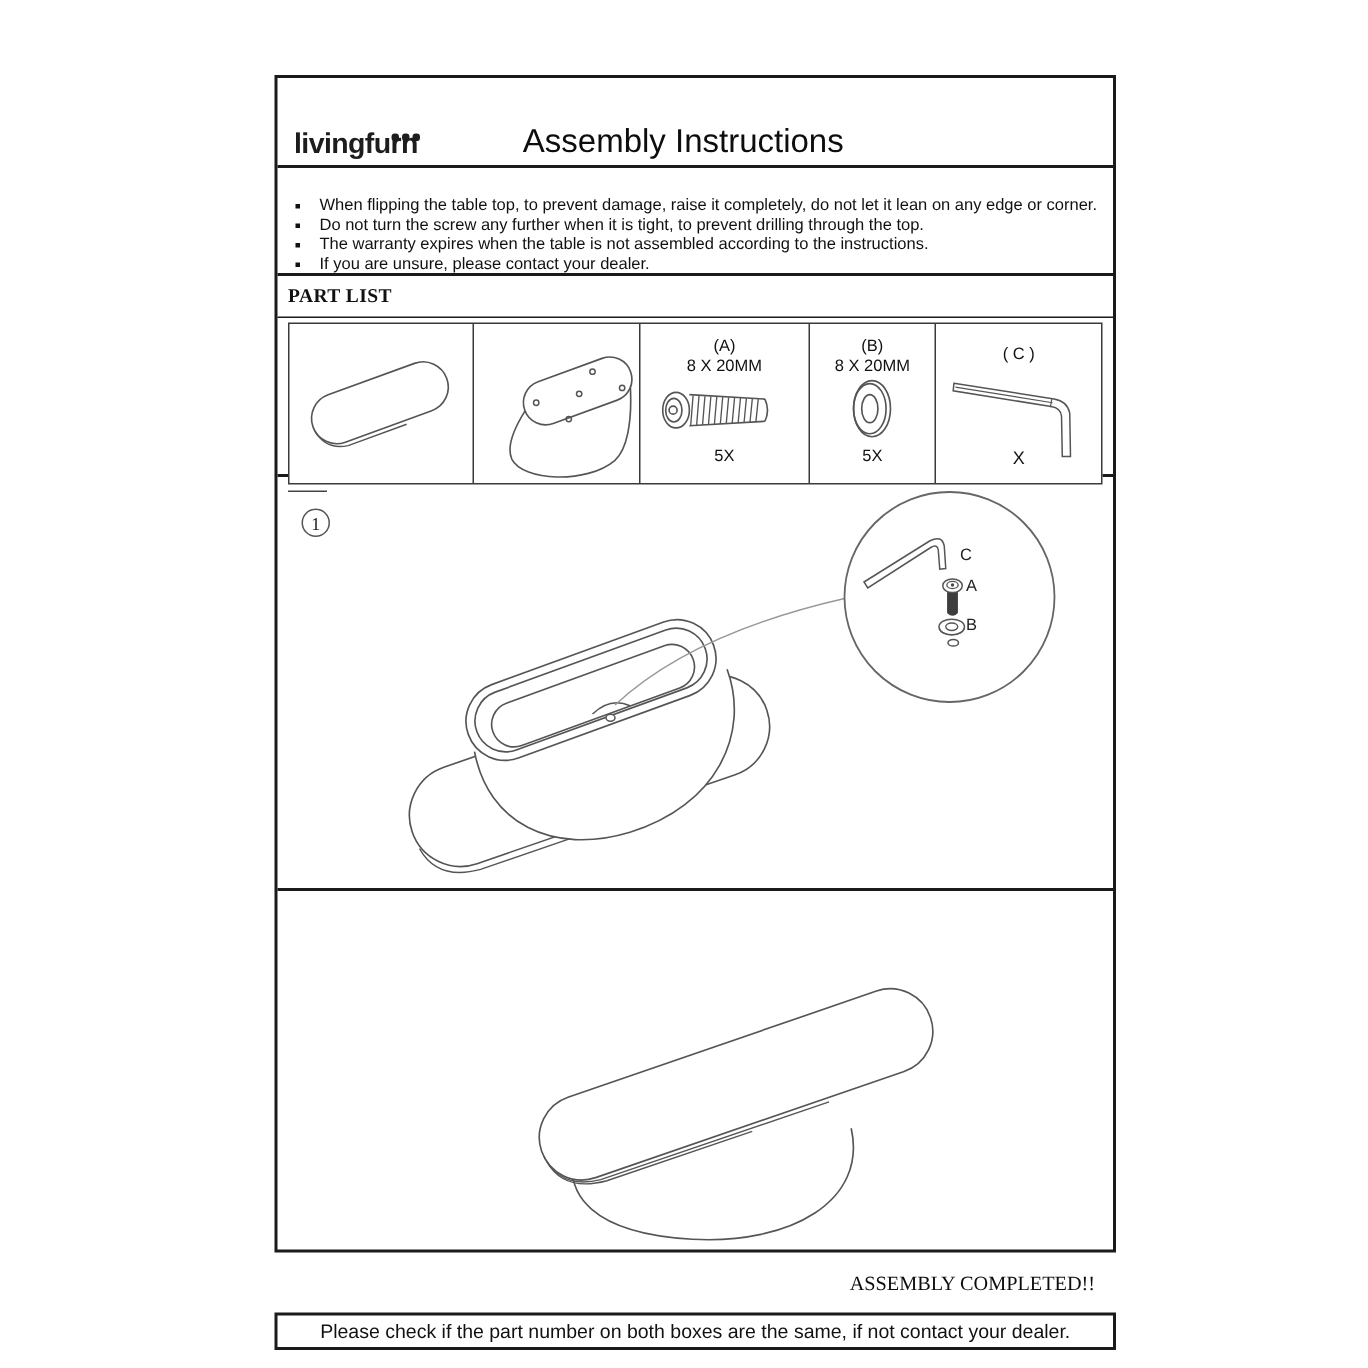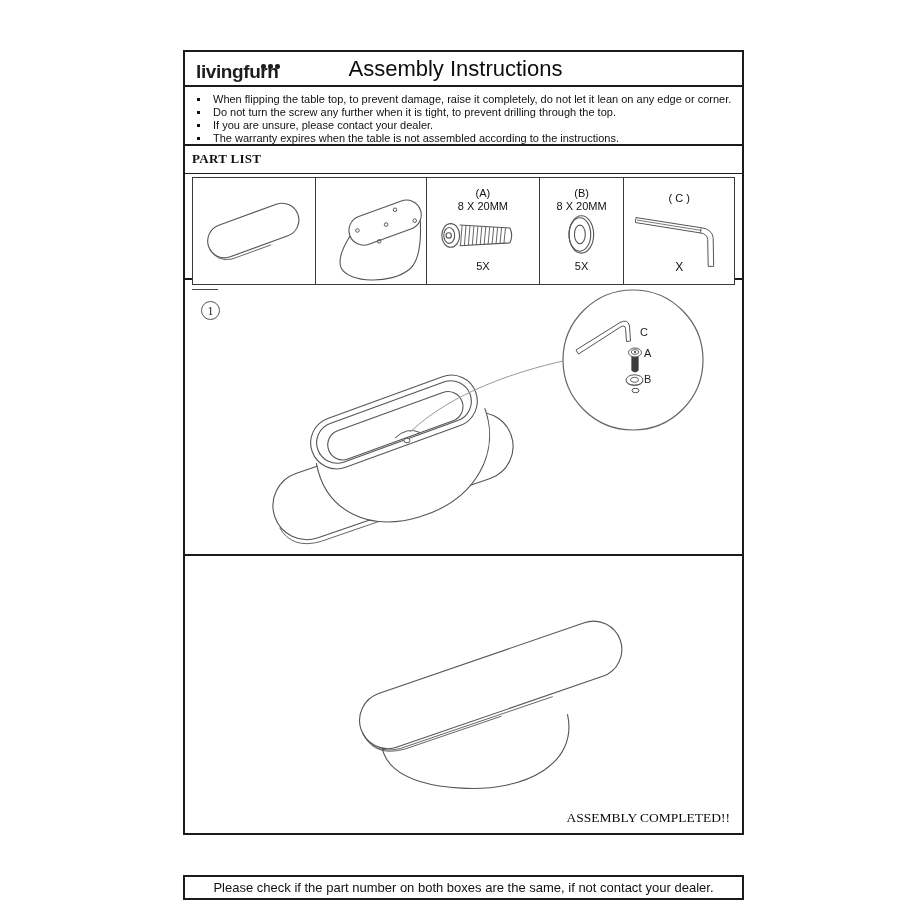--- a/index.html
+++ b/index.html
@@ -5,31 +5,31 @@
   * { margin:0; padding:0; box-sizing:border-box; }
   html,body { width:912px; height:912px; background:#ffffff; }
   body { position:relative; font-family:"Liberation Sans",sans-serif; color:#111; }
 
   .doc {
     position:absolute; left:183px; top:50px; width:561px; height:785px;
     border:2px solid #1b1b1b; background:#fff;
   }
 
   
-  .header { position:relative; height:35px; border-bottom:2px solid #1b1b1b; }
+  .header { position:relative; height:35px; border-bottom:2px solid #1b1b1b;margin-top:25px; }
   .logo { position:absolute; left:11px; top:9px; font-size:19px; font-weight:bold;
           letter-spacing:-0.4px; color:#1d1d1d; }
   .logo-dots { position:absolute; left:65px; top:3px; display:flex; gap:2.5px; }
   .logo-dots i { width:4.5px; height:4.5px; border-radius:50%; background:#1d1d1d; display:block; }
   .title { position:absolute; left:0; right:16px; top:4px; text-align:center;
            font-size:22px; color:#0d0d0d; }
 
   
   .warnings { height:59px; border-bottom:2px solid #1b1b1b; padding:6px 8px 0 12px;
-              font-size:11px; line-height:13px; }
+              font-size:11px; line-height:13px;margin-top:13px; }
   .warning-row { display:flex; }
   .warning-row .bullet { flex:0 0 3px; width:3px; height:3px; background:#111; margin-top:5px; }
   .warning-row .w-text { margin-left:13px; white-space:nowrap; }
 
   
   .partlist { height:134px; border-bottom:2px solid #1b1b1b; }
   .partlist-title { height:28px; border-bottom:1.5px solid #1b1b1b; padding:5px 0 0 7px;
                     font-family:"Liberation Serif",serif; font-size:13px; font-weight:bold;
                     letter-spacing:0.3px; }
   .parts-table { margin:3px 7px 0 7px; height:108px; display:flex; border:1.5px solid #3a3a3a; background:#fff; }
@@ -86,25 +86,25 @@
     <div class="warning-row">
       <span class="bullet"></span>
       <span class="w-text">When flipping the table top, to prevent damage, raise it completely, do not let it lean on any edge or corner.</span>
     </div>
     <div class="warning-row">
       <span class="bullet"></span>
       <span class="w-text">Do not turn the screw any further when it is tight, to prevent drilling through the top.</span>
     </div>
     <div class="warning-row">
       <span class="bullet"></span>
+      <span class="w-text">The warranty expires when the table is not assembled according to the instructions.</span>
+    </div>
+    <div class="warning-row">
+      <span class="bullet"></span>
       <span class="w-text">If you are unsure, please contact your dealer.</span>
-    </div>
-    <div class="warning-row">
-      <span class="bullet"></span>
-      <span class="w-text">The warranty expires when the table is not assembled according to the instructions.</span>
     </div>
   </div>
 
   <div class="partlist">
     <div class="partlist-title">PART LIST</div>
     <div class="parts-table">
 
       <div class="part-cell c1">
         <svg viewBox="0 0 123 105">
           <g transform="translate(61,52) rotate(-20)" fill="#fff" stroke="#555" stroke-width="1.1">

